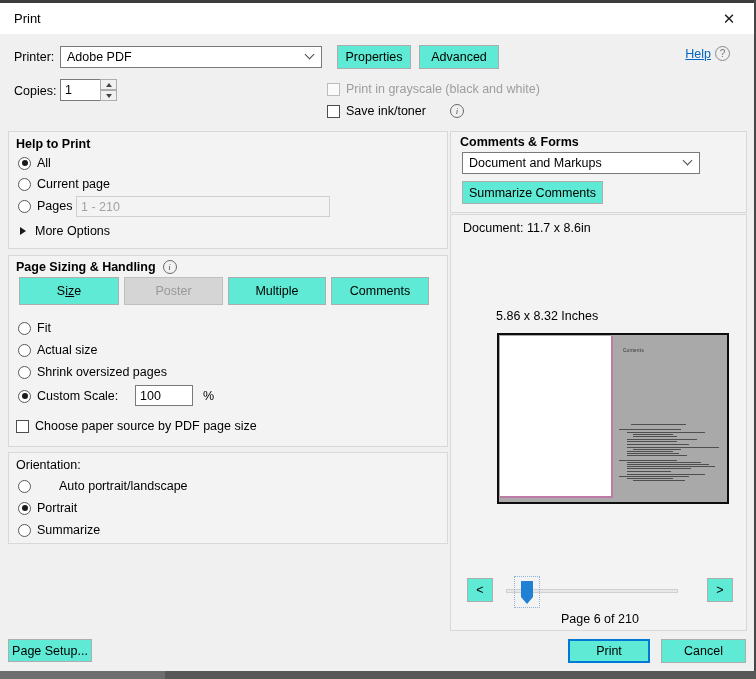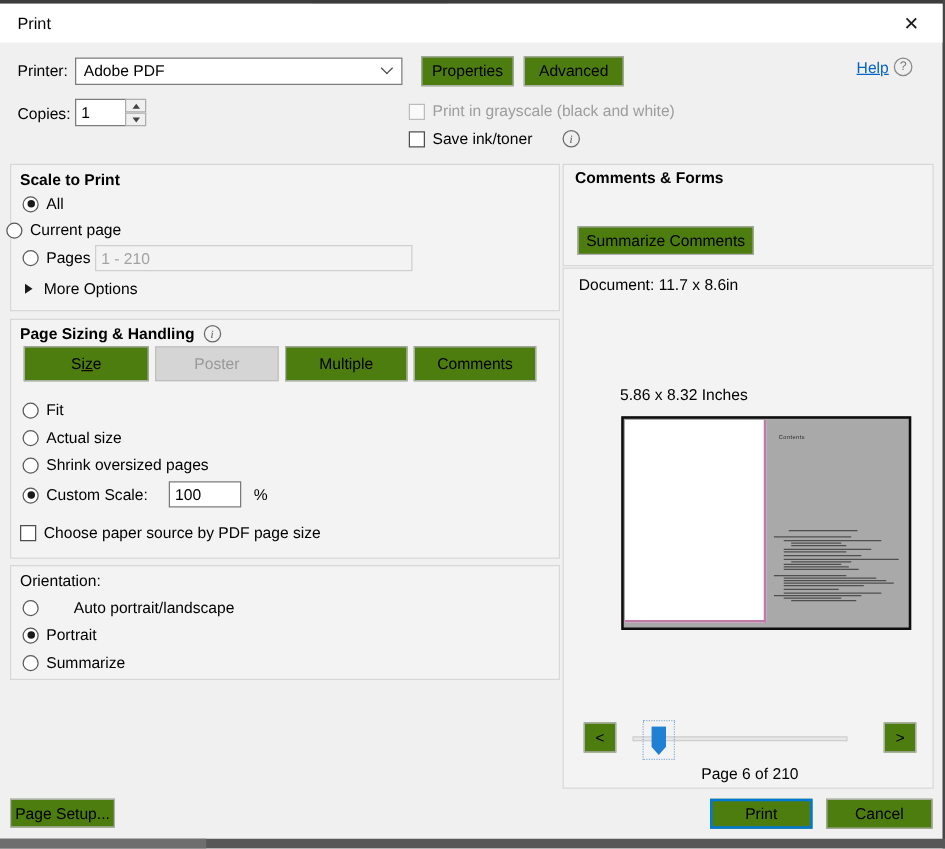--- a/index.html
+++ b/index.html
@@ -15,21 +15,21 @@
   .bottom-strip-light{ position:absolute; left:0; top:671px; width:165px; height:8px; background:#6e6e6e; }
 
   
   .titlebar { position:absolute; left:0; top:3px; width:754px; height:31px; background:#ffffff; }
   .titlebar .title { position:absolute; left:14px; top:8px; font-size:13px; }
   .close-btn { position:absolute; right:10px; top:4px; width:30px; height:24px; display:flex; align-items:center; justify-content:center; font-size:15px; color:#1a1a1a; cursor:default; background:transparent; border:0; }
 
   
   .lbl { font-size:12.5px; white-space:nowrap; }
   .bold { font-weight:bold; }
-  .btn { position:absolute; background:#4d7c0f; border:1px solid #adadad; font-size:12.5px; display:flex; align-items:center; justify-content:center; font-family:inherit; }
+  .btn { position:absolute; background:#5eead4; border:1px solid #adadad; font-size:12.5px; display:flex; align-items:center; justify-content:center; font-family:inherit; }
   .btn.disabled { background:#d5d5d5; border-color:#bfbfbf; color:#999; }
   .combo { position:absolute; background:#fff; border:1px solid #7a7a7a; display:flex; align-items:center; font-size:12.5px; padding-left:6px; }
   .combo .chev { position:absolute; right:7px; top:50%; width:8px; height:8px; margin-top:-6px; }
   .combo .chev::after { content:""; position:absolute; left:0; top:0; width:6px; height:6px; border-right:1.5px solid #4a4a4a; border-bottom:1.5px solid #4a4a4a; transform:rotate(45deg); }
   .txtin { position:absolute; border:1px solid #7a7a7a; background:#fff; font-size:12.5px; padding:0 4px; font-family:inherit; }
   .txtin:disabled { background:#f3f3f3; border-color:#cfcfcf; color:#a2a2a2; }
 
   .row { position:absolute; display:flex; align-items:center; gap:6px; }
   .radio { width:13px; height:13px; border:1px solid #595959; border-radius:50%; background:#fff; position:relative; flex:none; }
   .radio.checked::after { content:""; position:absolute; left:2.5px; top:2.5px; width:6px; height:6px; border-radius:50%; background:#1a1a1a; }
@@ -111,26 +111,26 @@
     <span class="check disabled"></span>
     <span class="lbl dis-text">Print in grayscale (black and white)</span>
   </div>
   <div class="row" style="left:327px;top:104px;">
     <span class="check"></span>
     <span class="lbl">Save ink/toner</span>
     <span class="info-icon" style="margin-left:18px;">i</span>
   </div>
 
   <div class="groupbox" style="left:8px;top:131px;width:440px;height:118px;"></div>
-  <span class="lbl bold" style="position:absolute;left:16px;top:137px;">Scale to Print</span>
+  <span class="lbl bold" style="position:absolute;left:16px;top:137px;">Help to Print</span>
   <div class="row" style="left:18px;top:156px;">
     <span class="radio checked"></span>
     <span class="lbl">All</span>
   </div>
-  <div class="row" style="left:5px;top:177px;">
+  <div class="row" style="left:18px;top:177px;">
     <span class="radio"></span>
     <span class="lbl">Current page</span>
   </div>
   <div class="row" style="left:18px;top:199px;">
     <span class="radio"></span>
     <span class="lbl">Pages</span>
   </div>
   <input class="txtin" disabled="" style="left: 76px; top: 196px; width: 254px; height: 21px;" value="1 - 210">
   <div class="row" style="left:20px;top:224px;gap:9px;">
     <span class="tri-right"></span>
@@ -184,20 +184,24 @@
     <span class="radio checked"></span>
     <span class="lbl">Portrait</span>
   </div>
   <div class="row" style="left:18px;top:523px;">
     <span class="radio"></span>
     <span class="lbl">Summarize</span>
   </div>
 
   <div class="groupbox" style="left:450px;top:131px;width:297px;height:82px;"></div>
   <span class="lbl bold" style="position:absolute;left:460px;top:135px;">Comments &amp; Forms</span>
+  <div class="combo" style="left:462px;top:152px;width:238px;height:22px;">
+    <span>Document and Markups</span>
+    <span class="chev"></span>
+  </div>
   <button class="btn" style="left:462px;top:181px;width:141px;height:23px;">Summarize Comments</button>
 
   <div class="groupbox" style="left:450px;top:214px;width:297px;height:417px;">
     <span class="lbl" style="position:absolute;left:12px;top:6px;">Document: 11.7 x 8.6in</span>
     <span class="lbl" style="position:absolute;left:45px;top:94px;">5.86 x 8.32 Inches</span>
 
     <div class="paper">
       <div class="page-white"></div>
       <span class="toc-heading">Contents</span>
       <div class="toc-lines">

